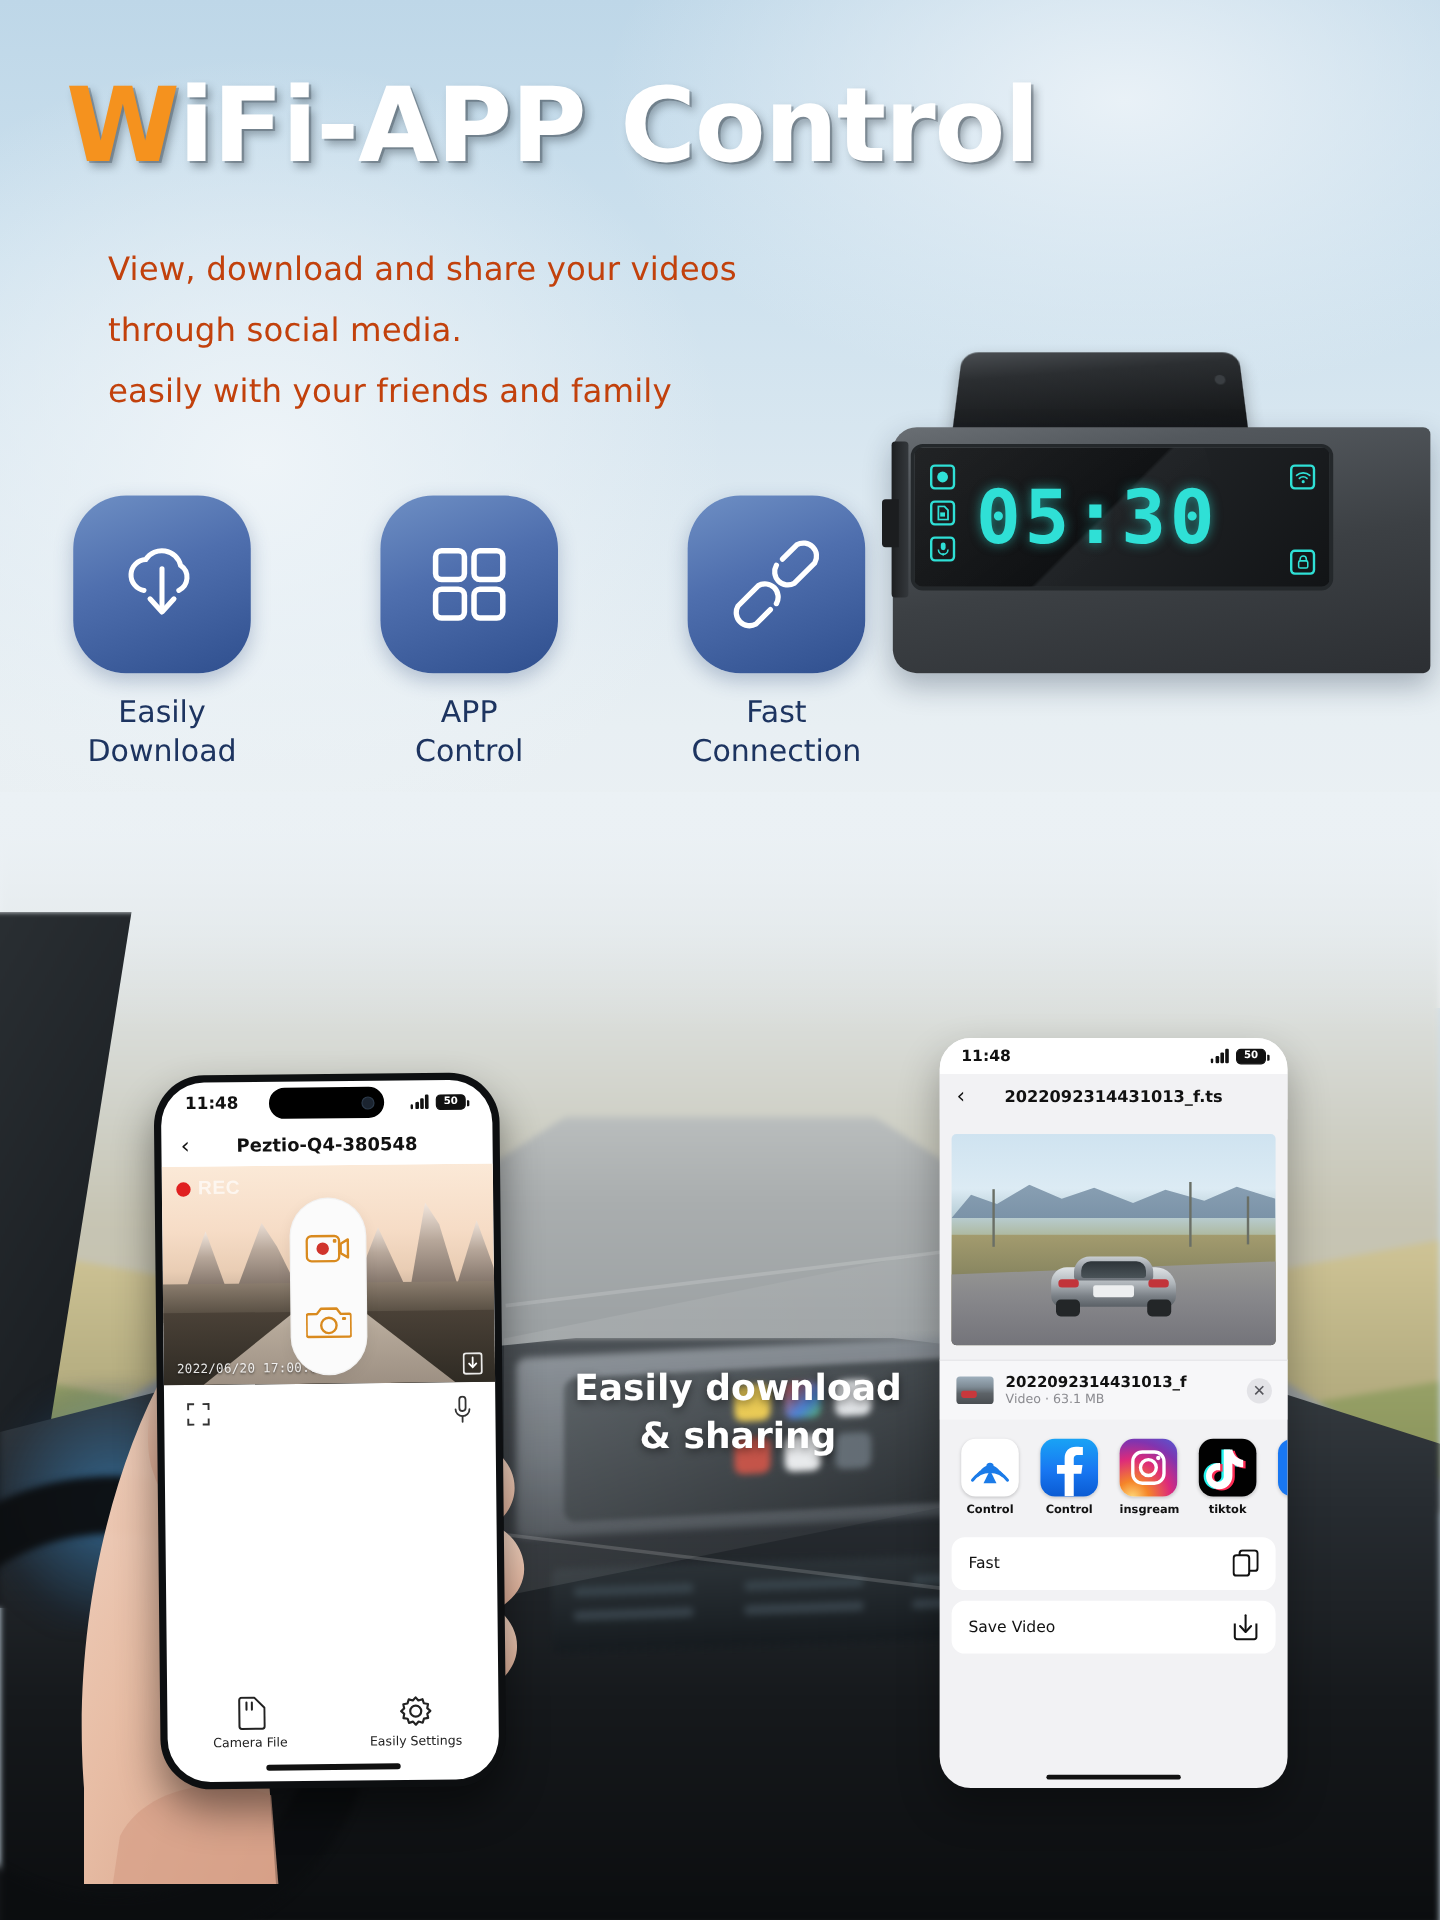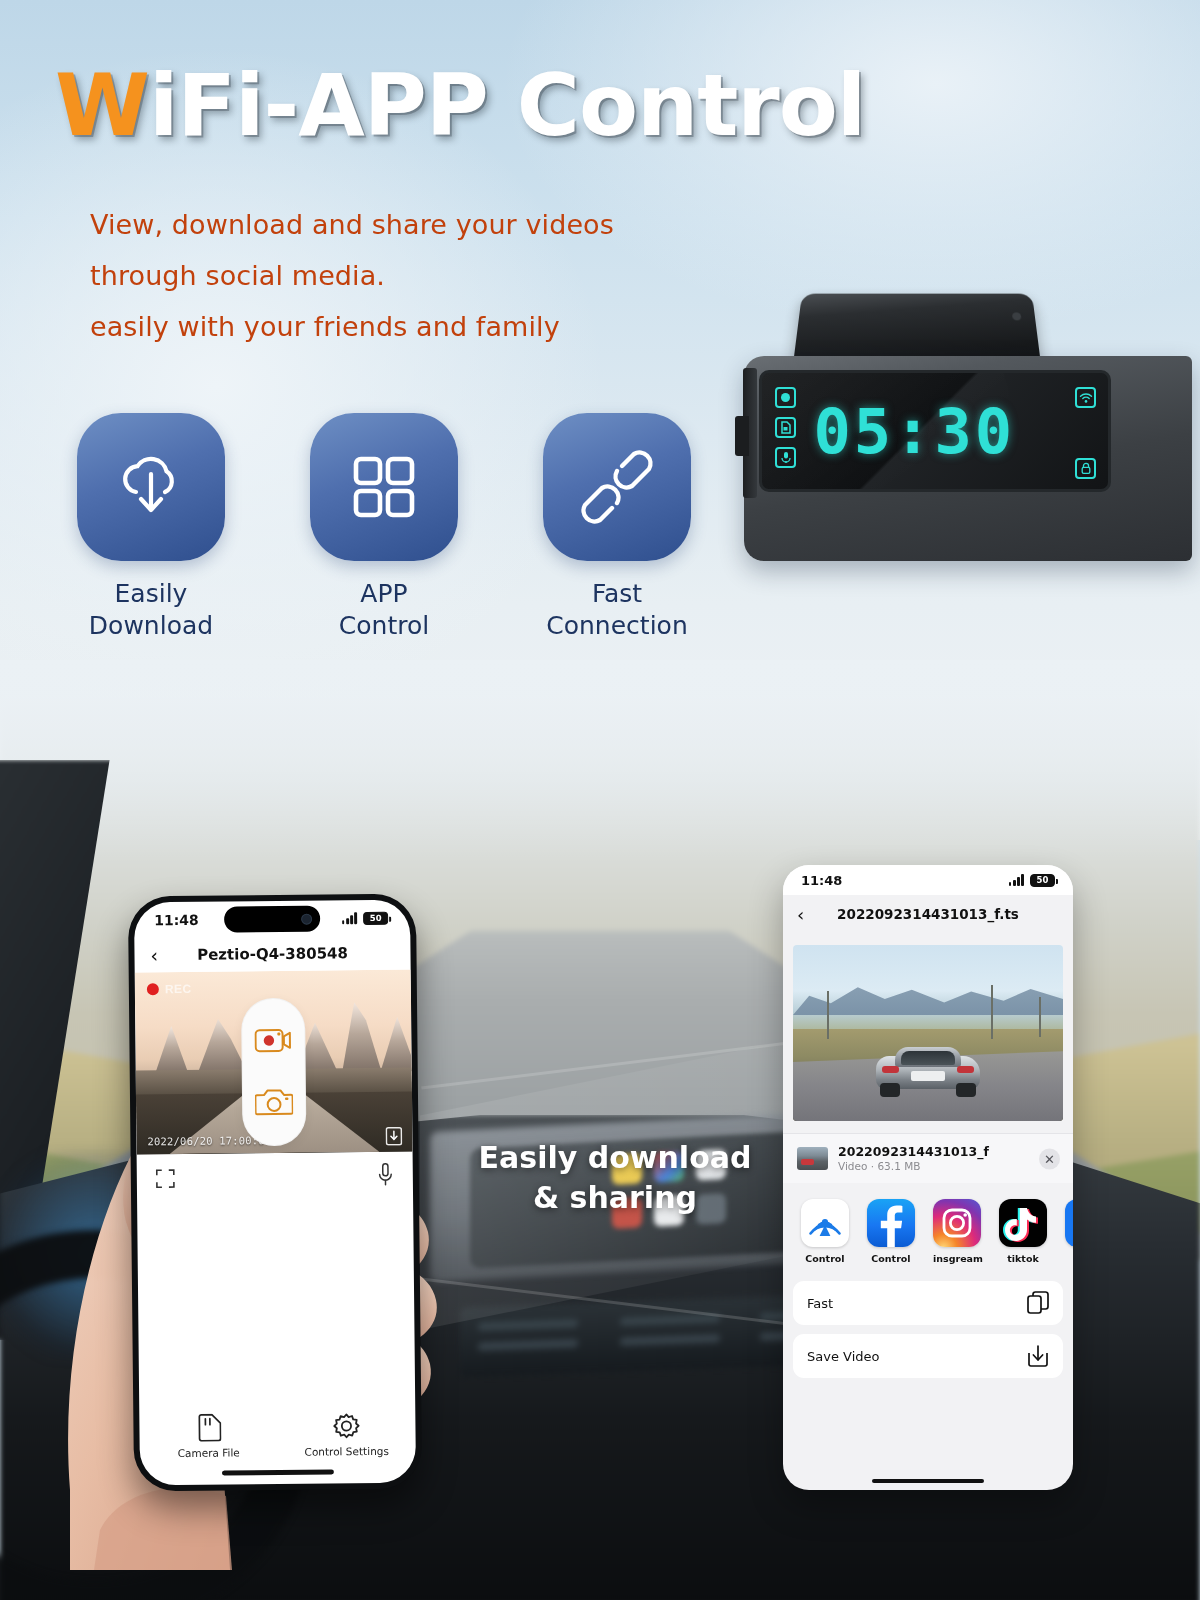--- a/index.html
+++ b/index.html
@@ -123,21 +123,21 @@
   }
   .subhead {
     position:absolute; left:57px; top:200px;
     font-size:27px; line-height:1.88; color:#c2410c;
     font-family:"DejaVu Sans", sans-serif;
     letter-spacing:.1px;
     margin-left:33px;
   }
 
   
-  .features { position:absolute; left:77px; top:413px; display:flex; gap:85px; }
+  .features { position:absolute; left:61px; top:413px; display:flex; gap:108px; }
   .feat { width:148px; text-align:center; }
   .tile {
     width:148px;height:148px;border-radius:44px;
     background:linear-gradient(160deg,#6e8fc4 0%,#4f6fae 42%,#2f4f8e 100%);
     box-shadow:0 6px 16px rgba(40,70,120,.28);
     display:flex;align-items:center;justify-content:center;
   }
   .feat-label {
     margin-top:17px; font-size:25px; line-height:1.28; color:#1d3460;
     font-family:"DejaVu Sans", sans-serif;
@@ -225,21 +225,21 @@
   .pl-back{position:absolute;left:16px;top:50%;transform:translateY(-50%);font-size:19px;color:#111;font-weight:400;}
   .pl-video{position:relative;height:182px;overflow:hidden;}
   .mtn-sky{position:absolute;inset:0;background:linear-gradient(180deg,#fbe9d7 0%,#f6dcc6 30%,#e9cdb4 48%,#cdb49e 58%,#6d6a66 63%,#4a4540 72%,#3a342d 100%);}
   .peak{position:absolute;background:linear-gradient(180deg,#f3e7de 0%,#b7a79a 45%,#7e7066 100%);}
   .ridge{position:absolute;left:0;right:0;background:linear-gradient(180deg,#8a7c6d,#4b4338);}
   .road-l{position:absolute;bottom:0;left:50%;transform:translateX(-50%);width:210px;height:76px;
           background:linear-gradient(180deg,#cfc4b6 0%,#b5a899 40%,#9d9083 100%);
           clip-path:polygon(46% 0,54% 0,100% 100%,0 100%);}
   .rec{position:absolute;left:12px;top:10px;display:flex;align-items:center;gap:6px;}
   .rec i{width:12px;height:12px;border-radius:50%;background:#e02020;display:block;}
-  .rec b{font-size:12px;color:rgba(255,255,255,.65);font-weight:700;letter-spacing:.5px;}
+  .rec b{font-size:16px;color:rgba(255,255,255,.65);font-weight:700;letter-spacing:.5px;}
   .vts{position:absolute;left:11px;bottom:7px;font-size:10.5px;color:rgba(255,255,255,.88);
        font-family:"DejaVu Sans Mono",monospace;letter-spacing:.2px;text-shadow:0 1px 2px rgba(0,0,0,.6);}
   .vdl{position:absolute;right:10px;bottom:6px;width:17px;height:19px;}
   .pl-ctrlbar{position:relative;height:50px;}
   .icn-exp{position:absolute;left:18px;top:14px;width:21px;height:21px;}
   .icn-mic{position:absolute;right:20px;top:11px;width:15px;height:25px;}
   .shutter-col{
     position:absolute;left:50%;transform:translateX(-50%);top:98px;
     width:62px;height:146px;border-radius:34px;background:#fbfbfb;
     box-shadow:0 0 0 1px #f2f2f2, 0 3px 12px rgba(0,0,0,.07);
@@ -601,21 +601,21 @@
         </svg>
         <span>Camera File</span>
       </div>
       <div class="pl-tab">
         <svg width="28" height="28" viewBox="0 0 28 28">
           <g fill="none" stroke="#222" stroke-width="1.8" stroke-linejoin="round">
             <path d="M14 2.2 l2.3 2.6 3.4 -1 1.1 3.4 3.5 0.6 -0.7 3.5 2.6 2.3 -2.6 2.3 0.7 3.5 -3.5 0.6 -1.1 3.4 -3.4 -1 -2.3 2.6 -2.3 -2.6 -3.4 1 -1.1 -3.4 -3.5 -0.6 0.7 -3.5 -2.6 -2.3 2.6 -2.3 -0.7 -3.5 3.5 -0.6 1.1 -3.4 3.4 1 z"></path>
             <circle cx="14" cy="13.7" r="4.6"></circle>
           </g>
         </svg>
-        <span>Control Settings</span>
+        <span>Easily Settings</span>
       </div>
     </div>
 
     <div class="pl-home"></div>
   </div>
 </div>
 
 <div id="phoneRight">
 
   <div class="pr-status">

